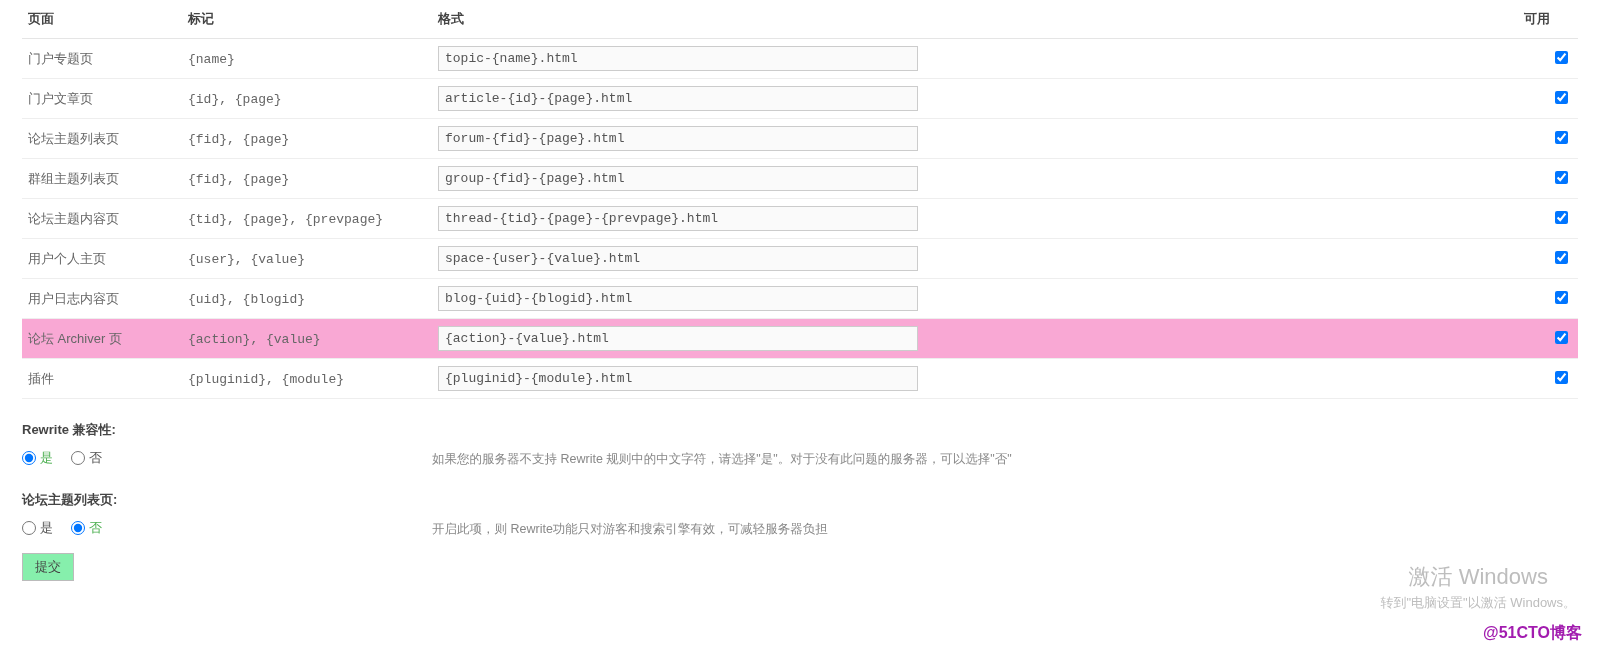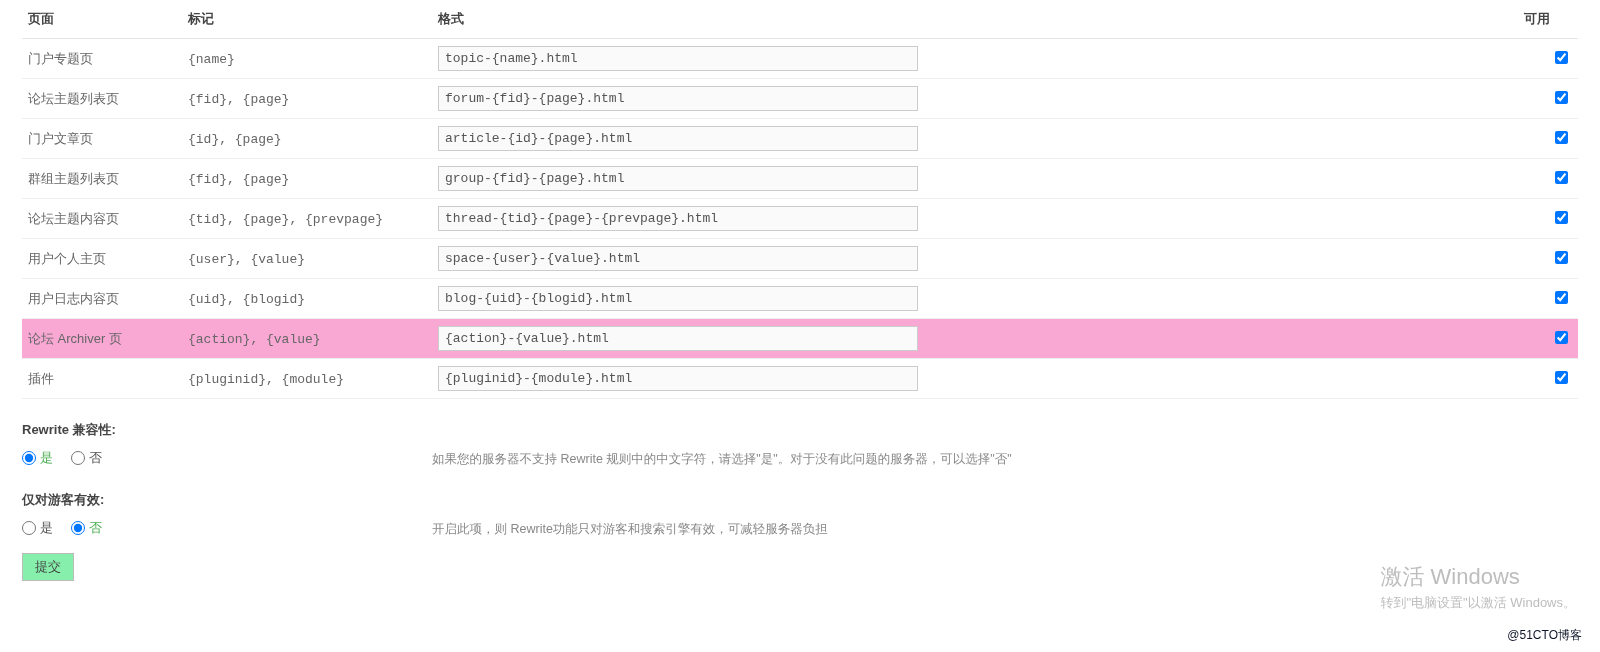--- a/index.html
+++ b/index.html
@@ -75,33 +75,34 @@
     border: 1px solid #bbb;
     background: #86efac;
     color: #444;
     font-size: 13px;
     cursor: pointer;
   }
   .watermark-win {
     position: fixed;
     right: 24px;
     bottom: 40px;
-    text-align: left;
+    text-align: center;
     color: #bbb;
     pointer-events: none;
   }
   .watermark-win .line1 { font-size: 22px; font-weight: 400; color: #bdbdbd; }
   .watermark-win .line2 { font-size: 13px; color: #bdbdbd; margin-top: 2px; }
   .watermark-blog {
     position: fixed;
     right: 18px;
     bottom: 8px;
-    font-size: 12px;
-    color: #0f172a;
+    font-size: 16px;
+    color: #a21caf;
     pointer-events: none;
+    font-weight: bold;
   }
 </style>
 </head>
 <body>
 
 
 
 <table>
   <thead>
     <tr>
@@ -112,29 +113,29 @@
     </tr>
   </thead>
   <tbody id="rows">
       <tr>
         <td class="col-page">门户专题页</td>
         <td class="col-tag"><span class="tag-text">{name}</span></td>
         <td class="col-format"><input type="text" value="topic-{name}.html" style=""></td>
         <td class="col-avail"><input type="checkbox" checked="" style=""></td>
       </tr>
       <tr>
+        <td class="col-page">门户文章页</td>
+        <td class="col-tag"><span class="tag-text">{id}, {page}</span></td>
+        <td class="col-format"><input type="text" value="article-{id}-{page}.html" style=""></td>
+        <td class="col-avail"><input type="checkbox" checked="" style=""></td>
+      </tr>
+      <tr>
         <td class="col-page">论坛主题列表页</td>
         <td class="col-tag"><span class="tag-text">{fid}, {page}</span></td>
         <td class="col-format"><input type="text" value="forum-{fid}-{page}.html" style=""></td>
-        <td class="col-avail"><input type="checkbox" checked="" style=""></td>
-      </tr>
-      <tr>
-        <td class="col-page">门户文章页</td>
-        <td class="col-tag"><span class="tag-text">{id}, {page}</span></td>
-        <td class="col-format"><input type="text" value="article-{id}-{page}.html" style=""></td>
         <td class="col-avail"><input type="checkbox" checked="" style=""></td>
       </tr>
       <tr>
         <td class="col-page">群组主题列表页</td>
         <td class="col-tag"><span class="tag-text">{fid}, {page}</span></td>
         <td class="col-format"><input type="text" value="group-{fid}-{page}.html" style=""></td>
         <td class="col-avail"><input type="checkbox" checked="" style=""></td>
       </tr>
       <tr>
         <td class="col-page">论坛主题内容页</td>
@@ -180,21 +181,21 @@
       <label class="radio-opt">
         <input type="radio" name="compat" id="compat-no" style="">
         <span>否</span>
       </label>
     </div>
     <div class="help-text">如果您的服务器不支持 Rewrite 规则中的中文字符，请选择"是"。对于没有此问题的服务器，可以选择"否"</div>
   </div>
 </div>
 
 <div class="section">
-  <div class="section-title">仅对游客有效:</div>
+  <div class="section-title">论坛主题列表页:</div>
   <div class="radio-row">
     <div class="radio-group">
       <label class="radio-opt">
         <input type="radio" name="guest" id="guest-yes" style="">
         <span>是</span>
       </label>
       <label class="radio-opt">
         <input type="radio" name="guest" id="guest-no" checked="" style="">
         <span class="opt-off-active">否</span>
       </label>

